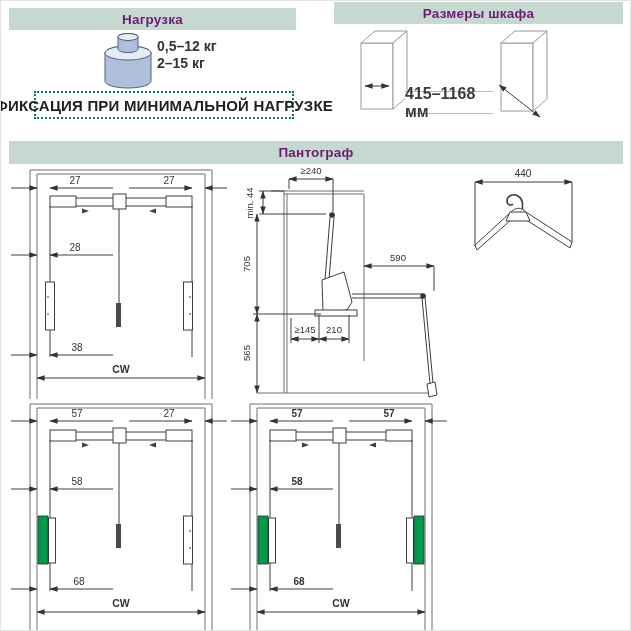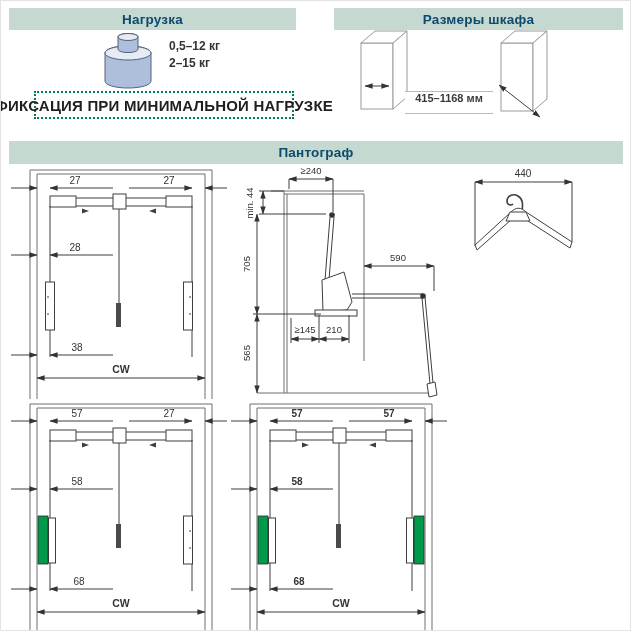--- a/index.html
+++ b/index.html
@@ -1,32 +1,32 @@
 <!DOCTYPE html>
 <html><head>
 <meta charset="utf-8">
 <style>
   html,body{margin:0;padding:0;background:#fff;}
   .page{position:relative;width:631px;height:631px;background:#ffffff;
         font-family:"Liberation Sans",sans-serif;overflow:hidden;
         border:1px solid #e3e3e3;box-sizing:border-box;}
   .band{position:absolute;background:#c5d9d0;display:flex;align-items:center;
-        justify-content:center;font-weight:bold;font-size:13.5px;color:#0c4a6e;
+        justify-content:center;font-weight:bold;font-size:13.5px;color:#701a75;
         letter-spacing:.2px;text-align:right;}
   .band-load{left:8px;top:7px;width:287px;height:22px;}
-  .band-cab{left:333px;top:7px;width:289px;height:22px;}
+  .band-cab{left:333px;top:1px;width:289px;height:22px;}
   .band-pant{left:8px;top:140px;width:614px;height:23px;}
-  .weights{position:absolute;left:168px;top:37px;font-size:12px;font-weight:600;
+  .weights{position:absolute;left:156px;top:37px;font-size:14px;font-weight:600;
            color:#333;line-height:17px;}
   .notebox{position:absolute;left:33px;top:90px;width:256px;height:24px;
            border:2px dotted #007b5e;display:flex;align-items:center;justify-content:center;
            font-size:15px;font-weight:bold;color:#1f1f1f;letter-spacing:.2px;
            white-space:nowrap;}
   .mlabel{position:absolute;border-top:1px solid #b9b9b9;border-bottom:1px solid #b9b9b9;
-          display:flex;align-items:flex-start;justify-content:center;font-size:11px;
+          display:flex;align-items:center;justify-content:center;font-size:16px;
           font-weight:600;color:#3a3a3a;background:#fff;}
   .mlabel-w{left:404px;top:90px;width:88px;height:21px;}
   .mlabel-d{left:551px;top:90px;width:74px;height:21px;}
   .abs{position:absolute;}
   svg{overflow:visible;}
   svg text{font-family:"Liberation Sans",sans-serif;fill:#333;}
   .dim{font-size:10px;}
   .dimb{font-size:10px;font-weight:bold;}
   .dims{font-size:9.5px;}
   .cw{font-size:10.5px;font-weight:bold;}

